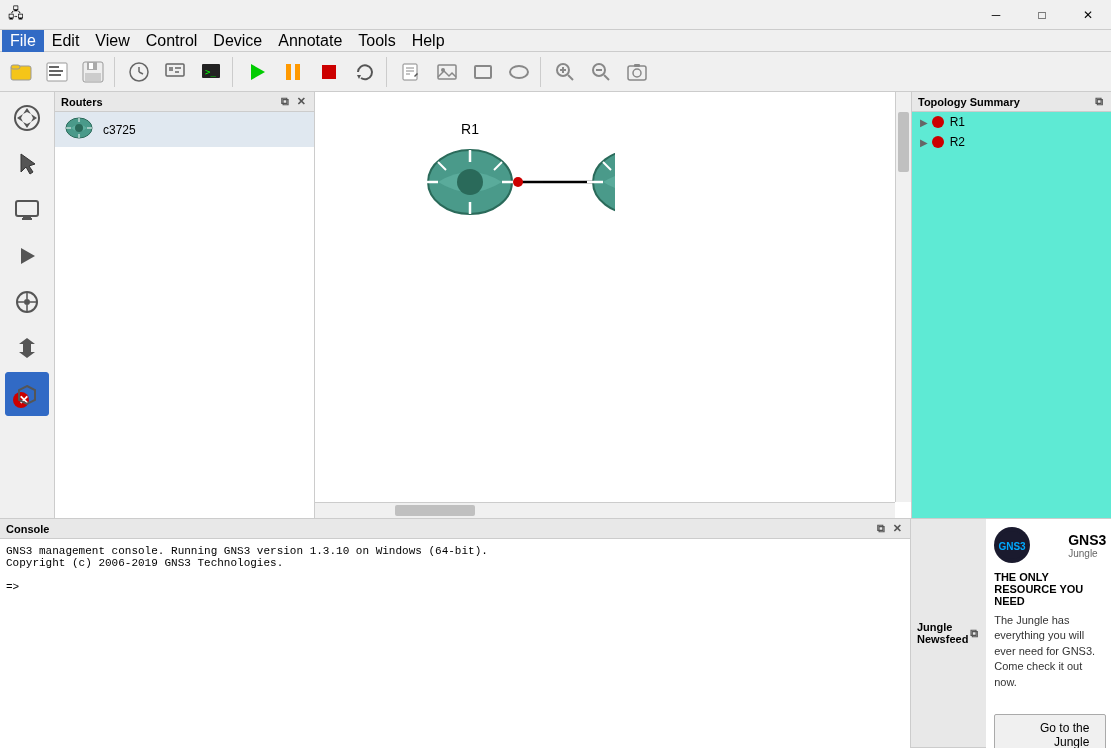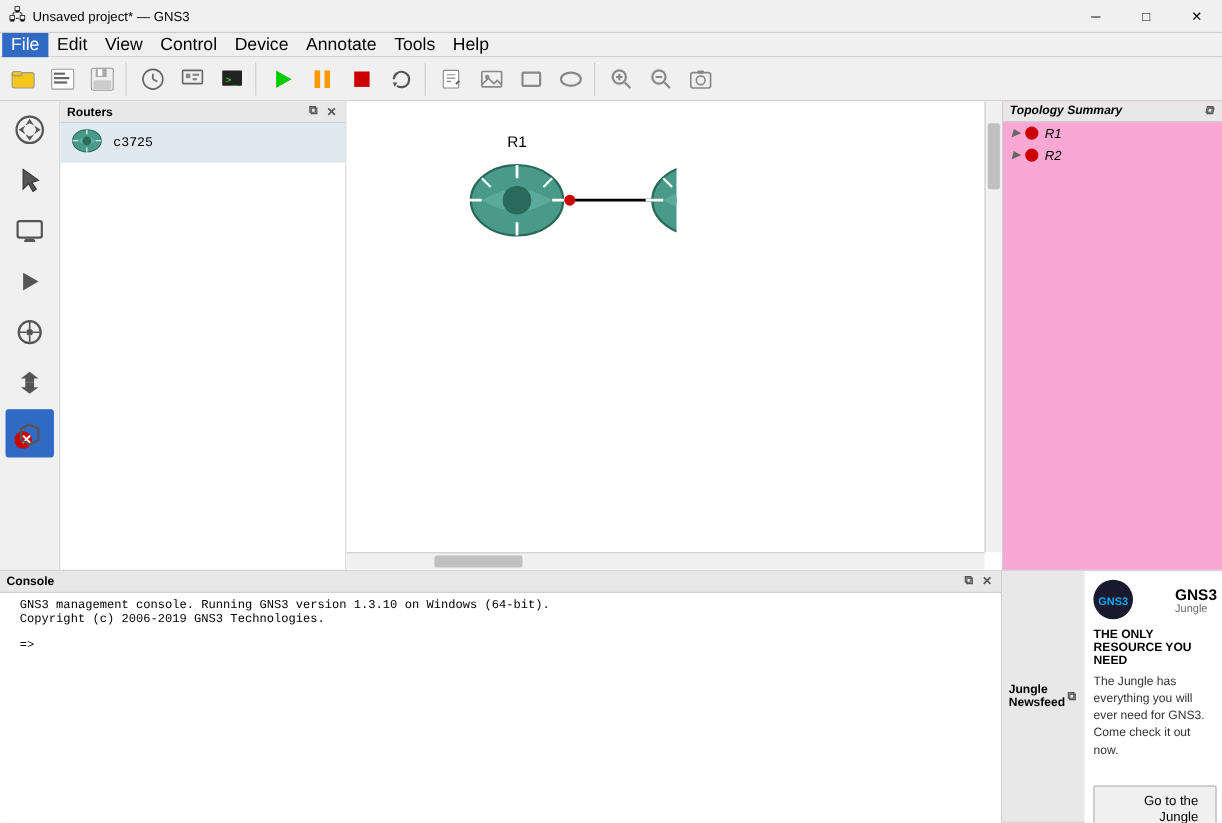--- a/index.html
+++ b/index.html
@@ -118,21 +118,20 @@
     }
     .panel-header-controls { display: flex; gap: 4px; }
     .panel-ctrl-btn { cursor: pointer; font-size: 11px; color: #555; padding: 0 2px; }
 
     .router-item {
       display: flex;
       align-items: center;
       padding: 4px 8px;
       cursor: pointer;
       background: #e0e8f0;
-      font-family: Liberation Mono, monospace;
     }
     .router-icon { margin-right: 8px; }
 
     
     #canvas-area {
       flex: 1;
       background: #fff;
       position: relative;
       overflow: hidden;
     }
@@ -172,25 +171,24 @@
 
     
     #topology-canvas {
       position: absolute;
       top: 0; left: 0; right: 0; bottom: 0;
     }
 
     
     #topology-summary {
       width: 200px;
-      background: #f9a8d4;
+      background: #5eead4;
       border-left: 1px solid #ccc;
       display: flex;
       flex-direction: column;
-      font-style: italic;
     }
     .tree-item {
       display: flex;
       align-items: center;
       padding: 3px 8px;
       cursor: pointer;
       font-size: 12px;
     }
     .tree-expand { margin-right: 4px; color: #666; font-size: 10px; }
     .tree-dot { width: 12px; height: 12px; border-radius: 50%; background: #cc0000; margin-right: 6px; flex-shrink: 0; }
@@ -211,21 +209,20 @@
       border-right: 1px solid #ccc;
     }
     #console-content {
       flex: 1;
       background: #fff;
       padding: 6px;
       font-family: 'Courier New', monospace;
       font-size: 11px;
       overflow-y: auto;
       color: #000;
-      margin-left: 12px;
     }
 
     
     #jungle-panel {
       width: 200px;
       background: #fff;
       display: flex;
     }
     #jungle-content {
       flex: 1;
@@ -274,21 +271,20 @@
       width: 100%;
       text-align: right;
       margin-top: auto;
     }
   </style>
 </head>
 <body>
 
 <div id="titlebar">
   <span style="font-size:14px; margin-right:6px;">🖧</span>
-  <span style="font-size:12px; flex:1;">Unsaved project* — GNS3</span>
   <div class="win-controls">
     <button class="win-btn">─</button>
     <button class="win-btn">□</button>
     <button class="win-btn close">✕</button>
   </div>
 </div>
 
 <div id="menubar">
   <div class="menu-item active">File</div>
   <div class="menu-item">Edit</div>

